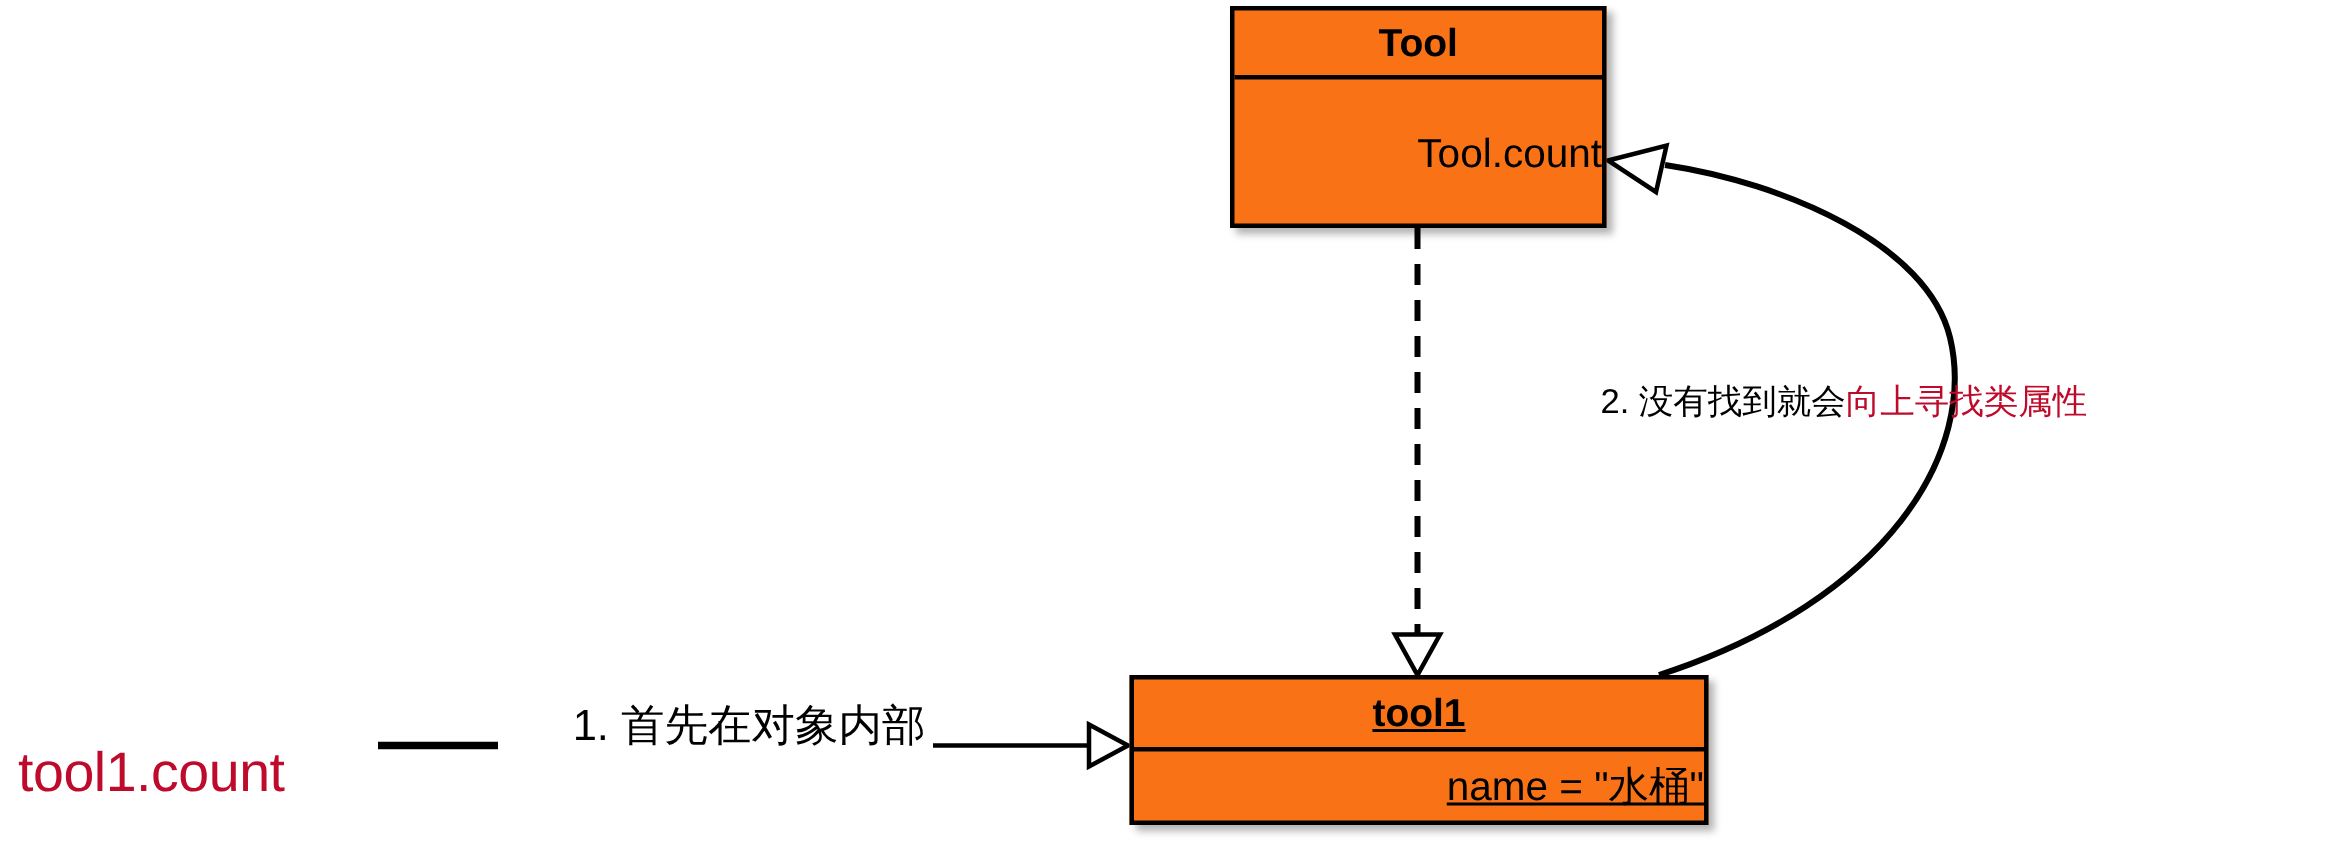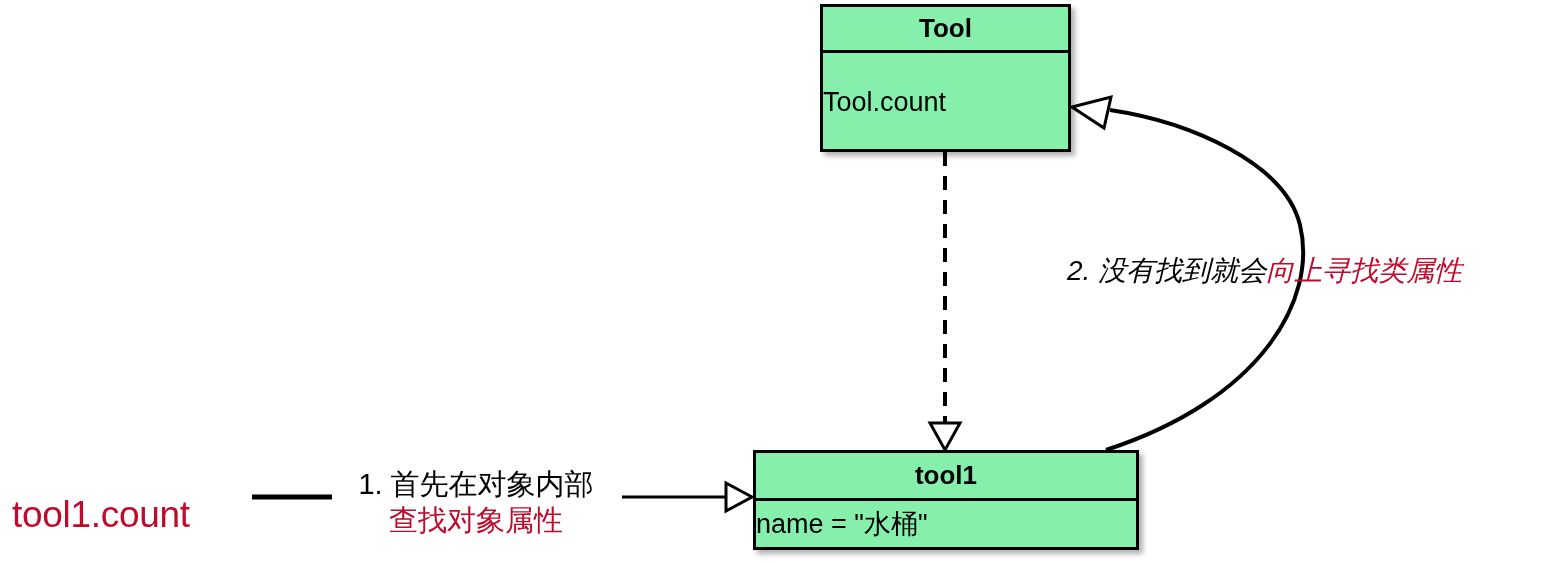--- a/index.html
+++ b/index.html
@@ -20,21 +20,21 @@
   svg.layer {
     position: absolute;
     left: 0;
     top: 0;
     width: 1559px;
     height: 563px;
     pointer-events: none;
   }
   .uml-box {
     position: absolute;
-    background: #86efac;
+    background: #f97316;
     border: 3px solid #000000;
     box-sizing: border-box;
     box-shadow: 4px 4px 5px rgba(0,0,0,0.30);
   }
   .uml-header {
     box-sizing: border-box;
     border-bottom: 3px solid #000000;
     display: flex;
     align-items: center;
     justify-content: center;
@@ -44,20 +44,21 @@
   .uml-body {
     box-sizing: border-box;
     display: flex;
     flex-direction: column;
     justify-content: center;
     color: #000000;
   }
   .uml-attr {
     padding-left: 0;
     white-space: nowrap;
+    text-align: right;
   }
 
   
   #tool-class-box {
     left: 820px;
     top: 4px;
     width: 251px;
     height: 148px;
   }
   #tool-class-box .uml-header {
@@ -70,20 +71,21 @@
     gap: 6px;
     padding-top: 2px;
   }
 
   
   #tool1-object-box {
     left: 753px;
     top: 450px;
     width: 386px;
     height: 100px;
+    text-decoration: underline;
   }
   #tool1-object-box .uml-header {
     height: 48px;
     font-size: 26px;
   }
   #tool1-object-box .uml-body {
     height: 46px;
     font-size: 27px;
   }
 
@@ -98,29 +100,28 @@
     top: 494px;
     font-size: 37px;
     color: #BE0A2B;
     letter-spacing: -0.3px;
   }
   #step1-label {
     left: 335px;
     top: 466px;
     font-size: 29px;
     line-height: 36px;
-    text-align: center;
+    text-align: right;
     width: 282px;
   }
   #step1-label .accent { color: #BE0A2B; }
   #step2-label {
     left: 1067px;
     top: 252px;
-    font-size: 28px;
-    font-style: italic;
+    font-size: 23px;
   }
   #step2-label .accent { color: #BE0A2B; }
 </style>
 </head>
 <body>
 
 <div id="canvas">
 
   <svg class="layer" viewBox="0 0 1559 563" xmlns="http://www.w3.org/2000/svg">
 
@@ -147,20 +148,19 @@
     <div class="uml-header">tool1</div>
     <div class="uml-body">
       <div class="uml-attr">name = "水桶"</div>
     </div>
   </div>
 
   <div class="free-text" id="expression-label">tool1.count</div>
 
   <div class="free-text" id="step1-label">
     <div>1. 首先在对象内部</div>
-    <div class="accent">查找对象属性</div>
   </div>
 
   <div class="free-text" id="step2-label">
     <span>2. 没有找到就会</span><span class="accent">向上寻找类属性</span>
   </div>
 
 </div>
 
 </body></html>

